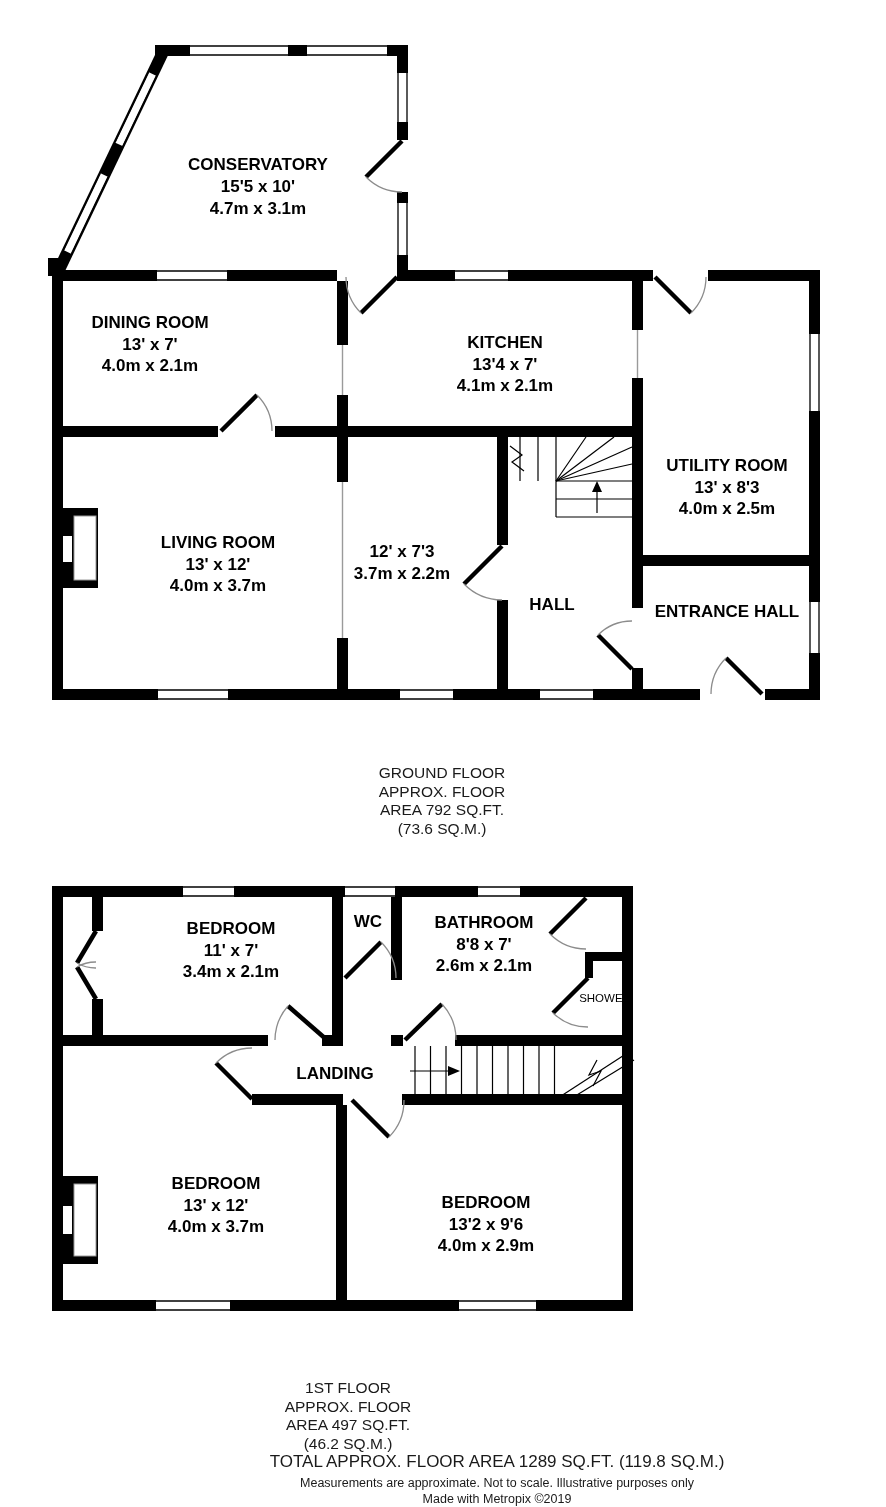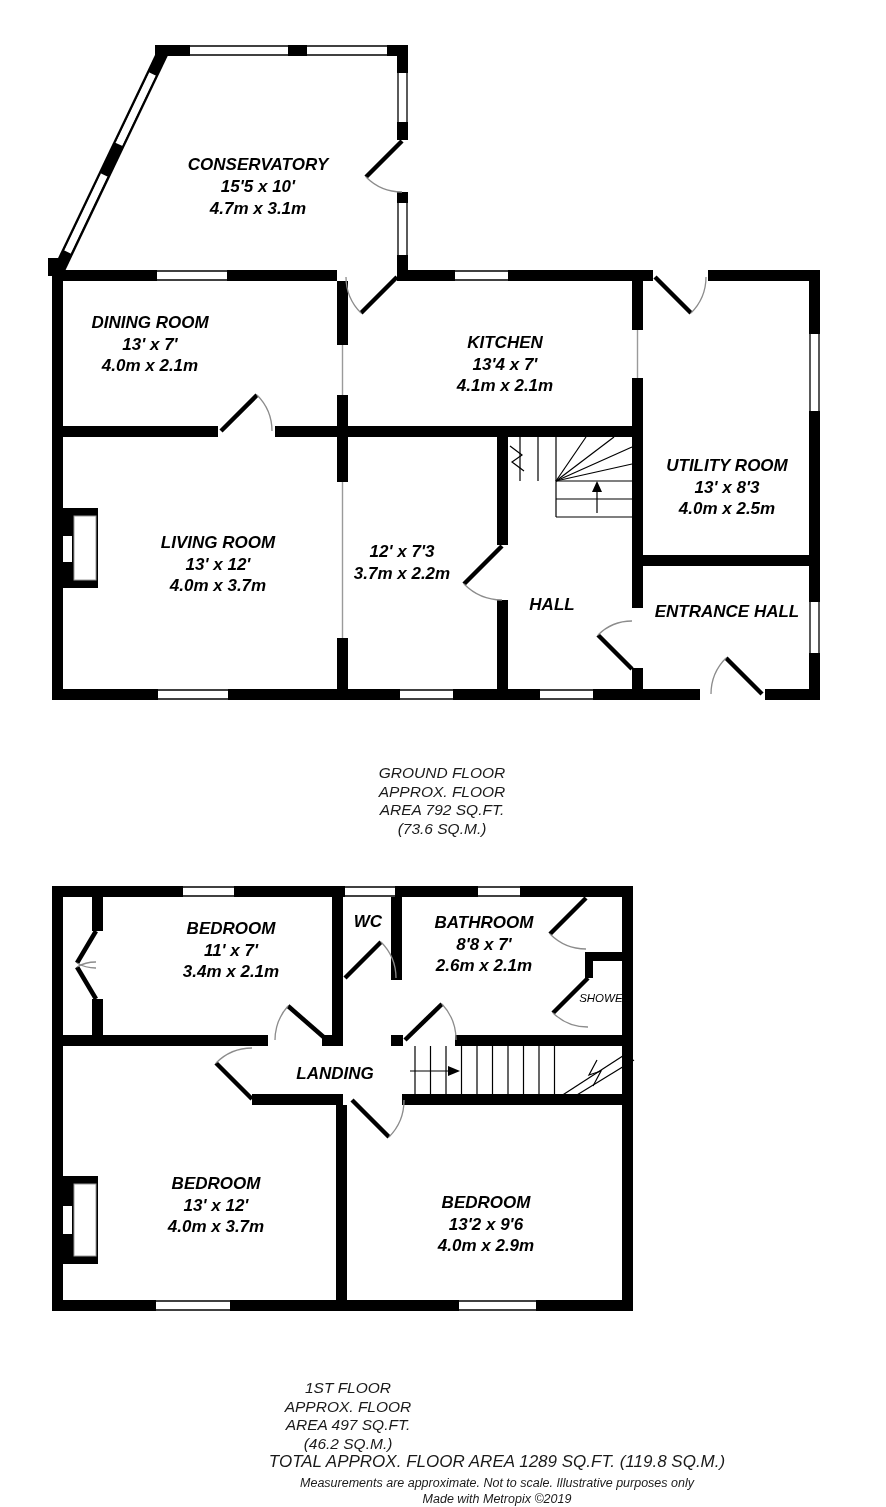--- a/index.html
+++ b/index.html
@@ -6,21 +6,20 @@
     margin: 0;
     padding: 0;
     background: #ffffff;
   }
   .page {
     position: relative;
     width: 886px;
     height: 1507px;
     background: #ffffff;
     font-family: "Liberation Sans", sans-serif;
-    font-style: italic;
   }
   svg { display: block; }
   .room-name, .room-dim {
     font-family: "Liberation Sans", sans-serif;
     font-weight: bold;
     font-size: 17px;
     fill: #000000;
   }
   .room-small {
     font-family: "Liberation Sans", sans-serif;

